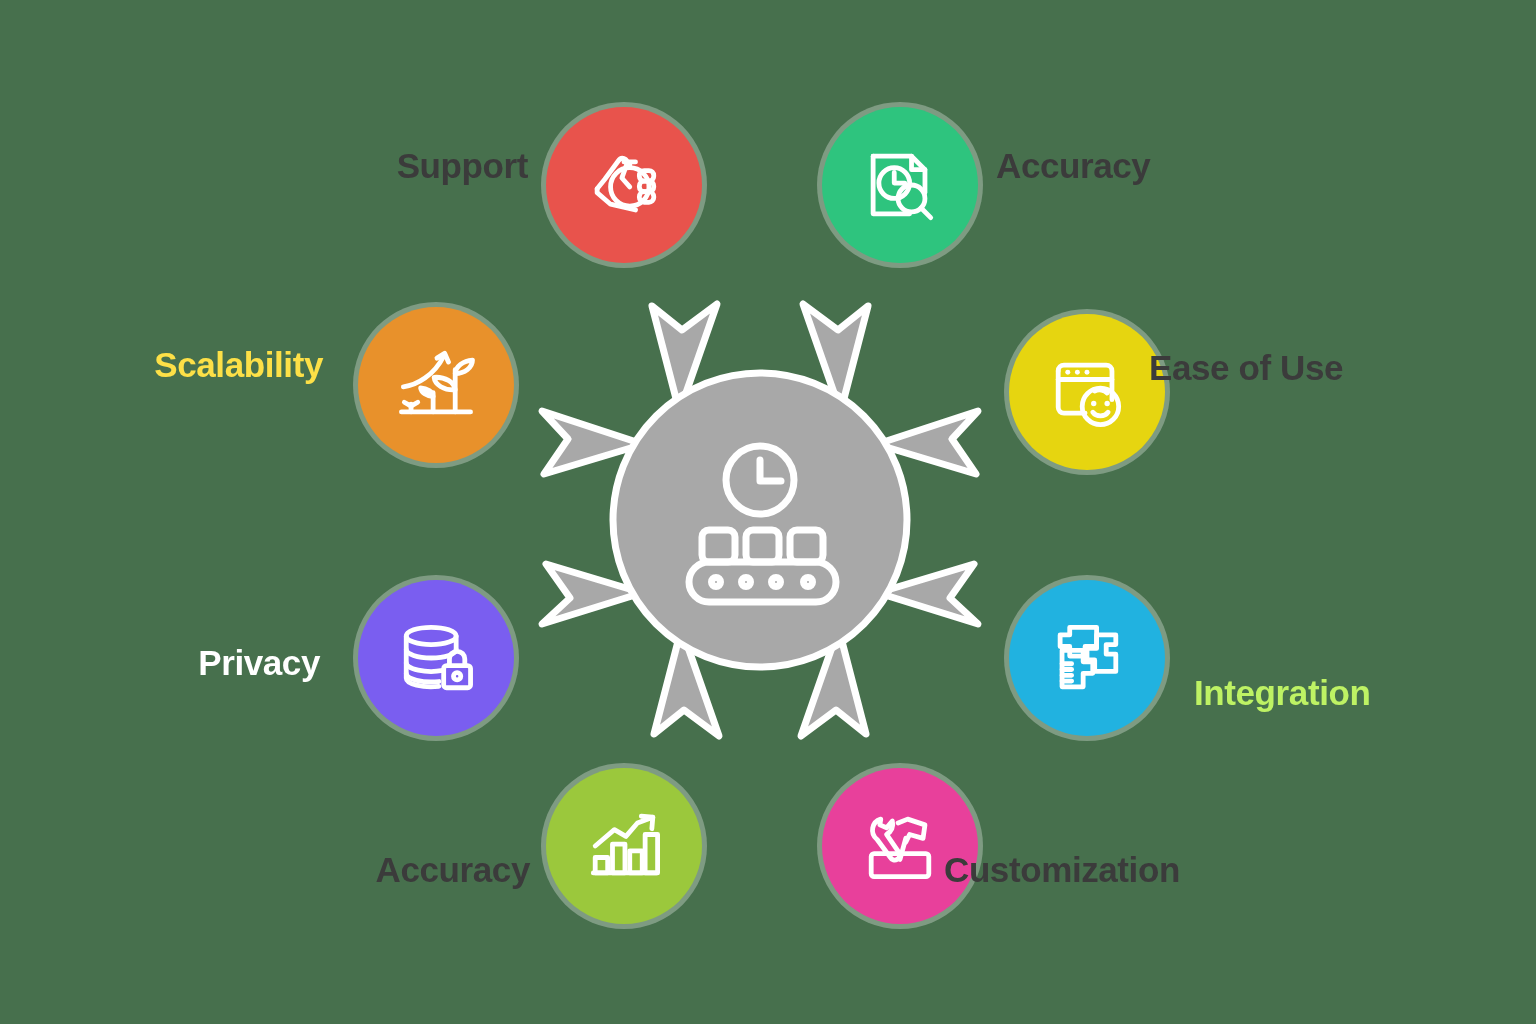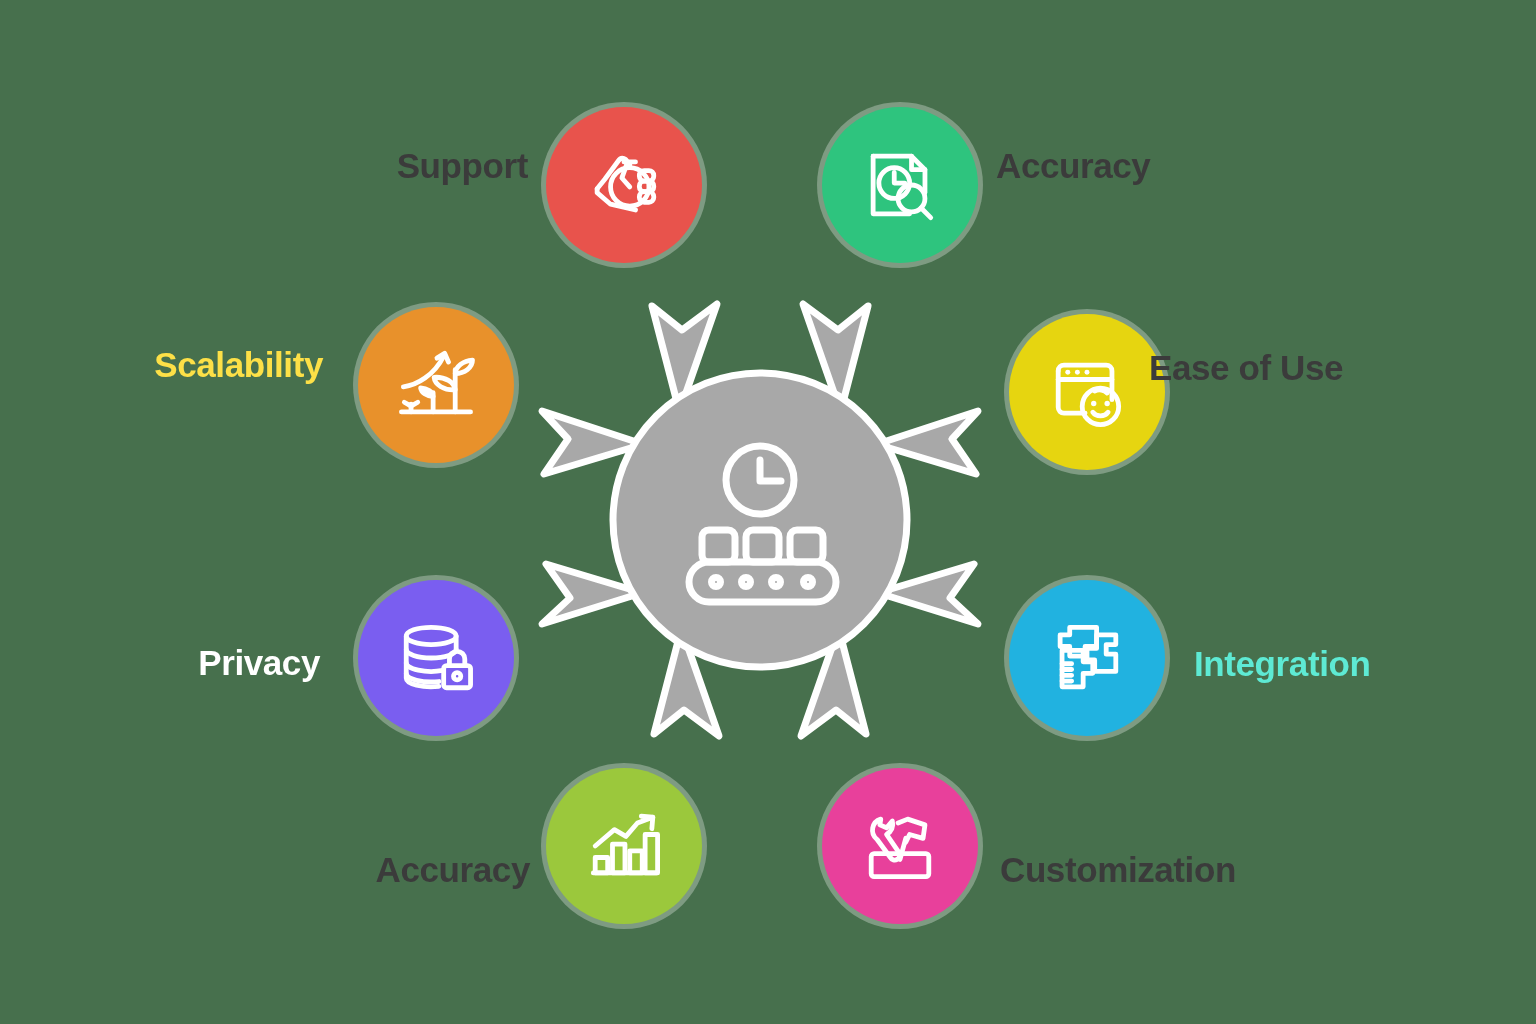--- a/index.html
+++ b/index.html
@@ -69,21 +69,21 @@
   #node-integration    { left: 1009px; top: 580px; background: #21b2e0; }
   #node-customization  { left: 822px;  top: 768px; background: #e8409b; }
   #node-reporting      { left: 546px;  top: 768px; background: #9bc83c; }
   #node-privacy        { left: 358px;  top: 580px; background: #7a5ef0; }
   #node-scalability    { left: 358px;  top: 307px; background: #e8912b; }
 
   #label-support       { left: 200px;  top: 148px; width: 328px; text-align: right; }
   #label-accuracy      { left: 996px;  top: 148px; }
   #label-ease          { left: 1149px; top: 350px; }
   #label-integration   { left: 1194px; top: 646px; }
-  #label-customization { left: 1000px; top: 852px; }
+  #label-customization { left: 944px; top: 852px; }
   #label-reporting     { left: 30px;   top: 852px; width: 500px; text-align: right; }
   #label-privacy       { left: 30px;   top: 645px; width: 290px; text-align: right; }
   #label-scalability   { left: 20px;   top: 347px; width: 303px; text-align: right; }
 </style>
 </head>
 <body>
 
 <div id="stage" style="background: rgb(71, 112, 77);">
 
   <div id="hub-wrap">
@@ -180,21 +180,21 @@
   <div class="node" id="node-integration" style="background: rgb(33, 178, 224);">
     <svg viewBox="0 0 100 100">
       <g class="glyph">
         <path d="M 32 18 L 60 18 L 60 38 L 48 38 L 48 48 L 32 48 L 32 38 L 22 38 L 22 26 L 32 26 Z"></path>
         <path d="M 60 26 L 80 26 L 80 36 L 70 36 L 70 46 L 80 46 L 80 64 L 58 64 L 58 52 L 50 52 L 50 40 L 60 40 Z"></path>
         <path d="M 24 42 L 46 42 L 46 54 L 56 54 L 56 66 L 46 66 L 46 80 L 24 80 Z"></path>
         <path d="M 24 56 L 34 56 M 24 62 L 34 62 M 24 68 L 34 68 M 24 74 L 34 74"></path>
       </g>
     </svg>
   </div>
-  <div class="label right" id="label-integration" style="color: #5eead4;">Integration</div>
+  <div class="label right" id="label-integration" style="color: #bef264; margin-top: 29px;">Integration</div>
 
   <div class="node" id="node-customization" style="background: rgb(232, 64, 155);">
     <svg viewBox="0 0 100 100">
       <g class="glyph">
         <path d="M 30 22 a 12 12 0 0 0 -4 21 L 40 62 a 5 5 0 0 0 9 -5 L 36 38 a 12 12 0 0 0 6 -14 L 36 31 L 29 28 Z"></path>
         <path d="M 48 26 L 58 22 L 76 28 L 74 42 L 60 38 L 56 46"></path>
         <path d="M 56 42 L 50 64"></path>
         <rect x="20" y="58" width="60" height="24" rx="3"></rect>
       </g>
     </svg>

